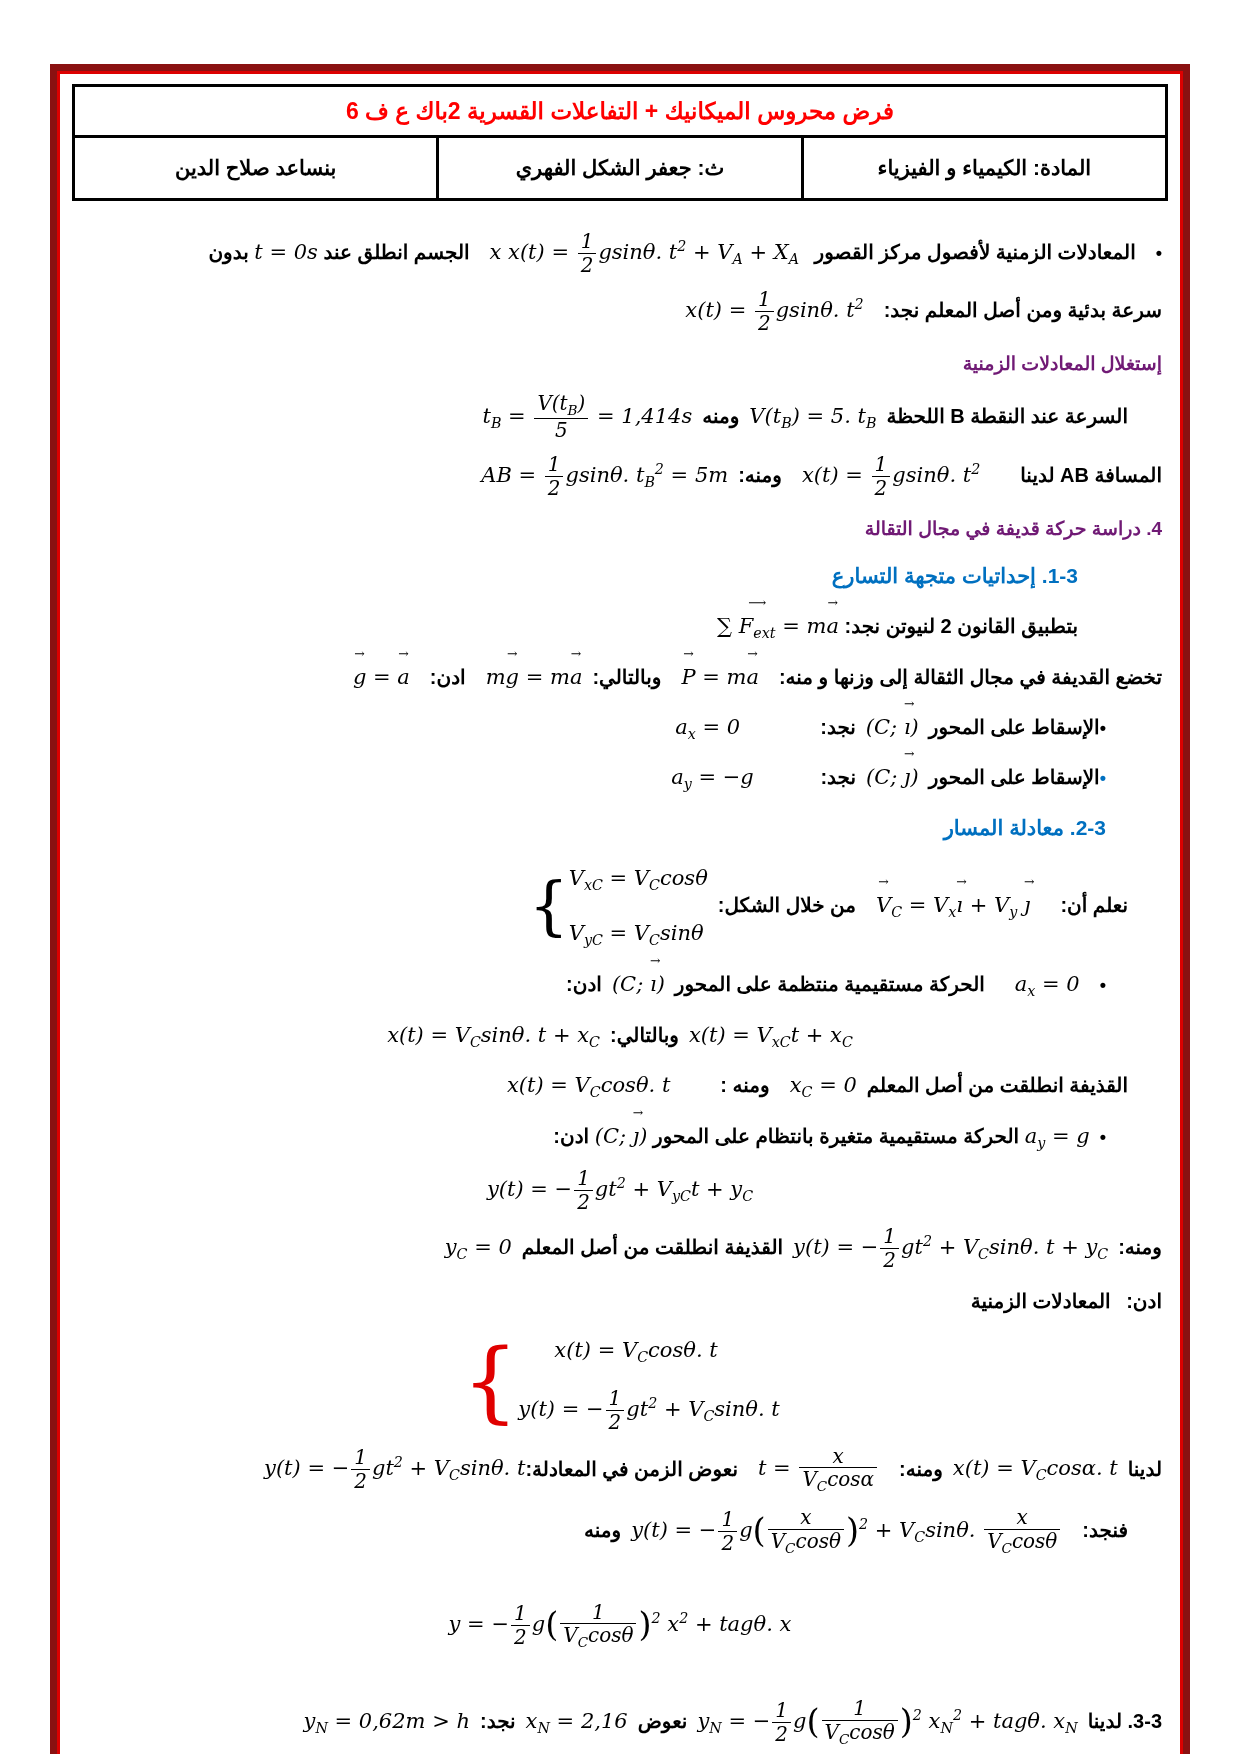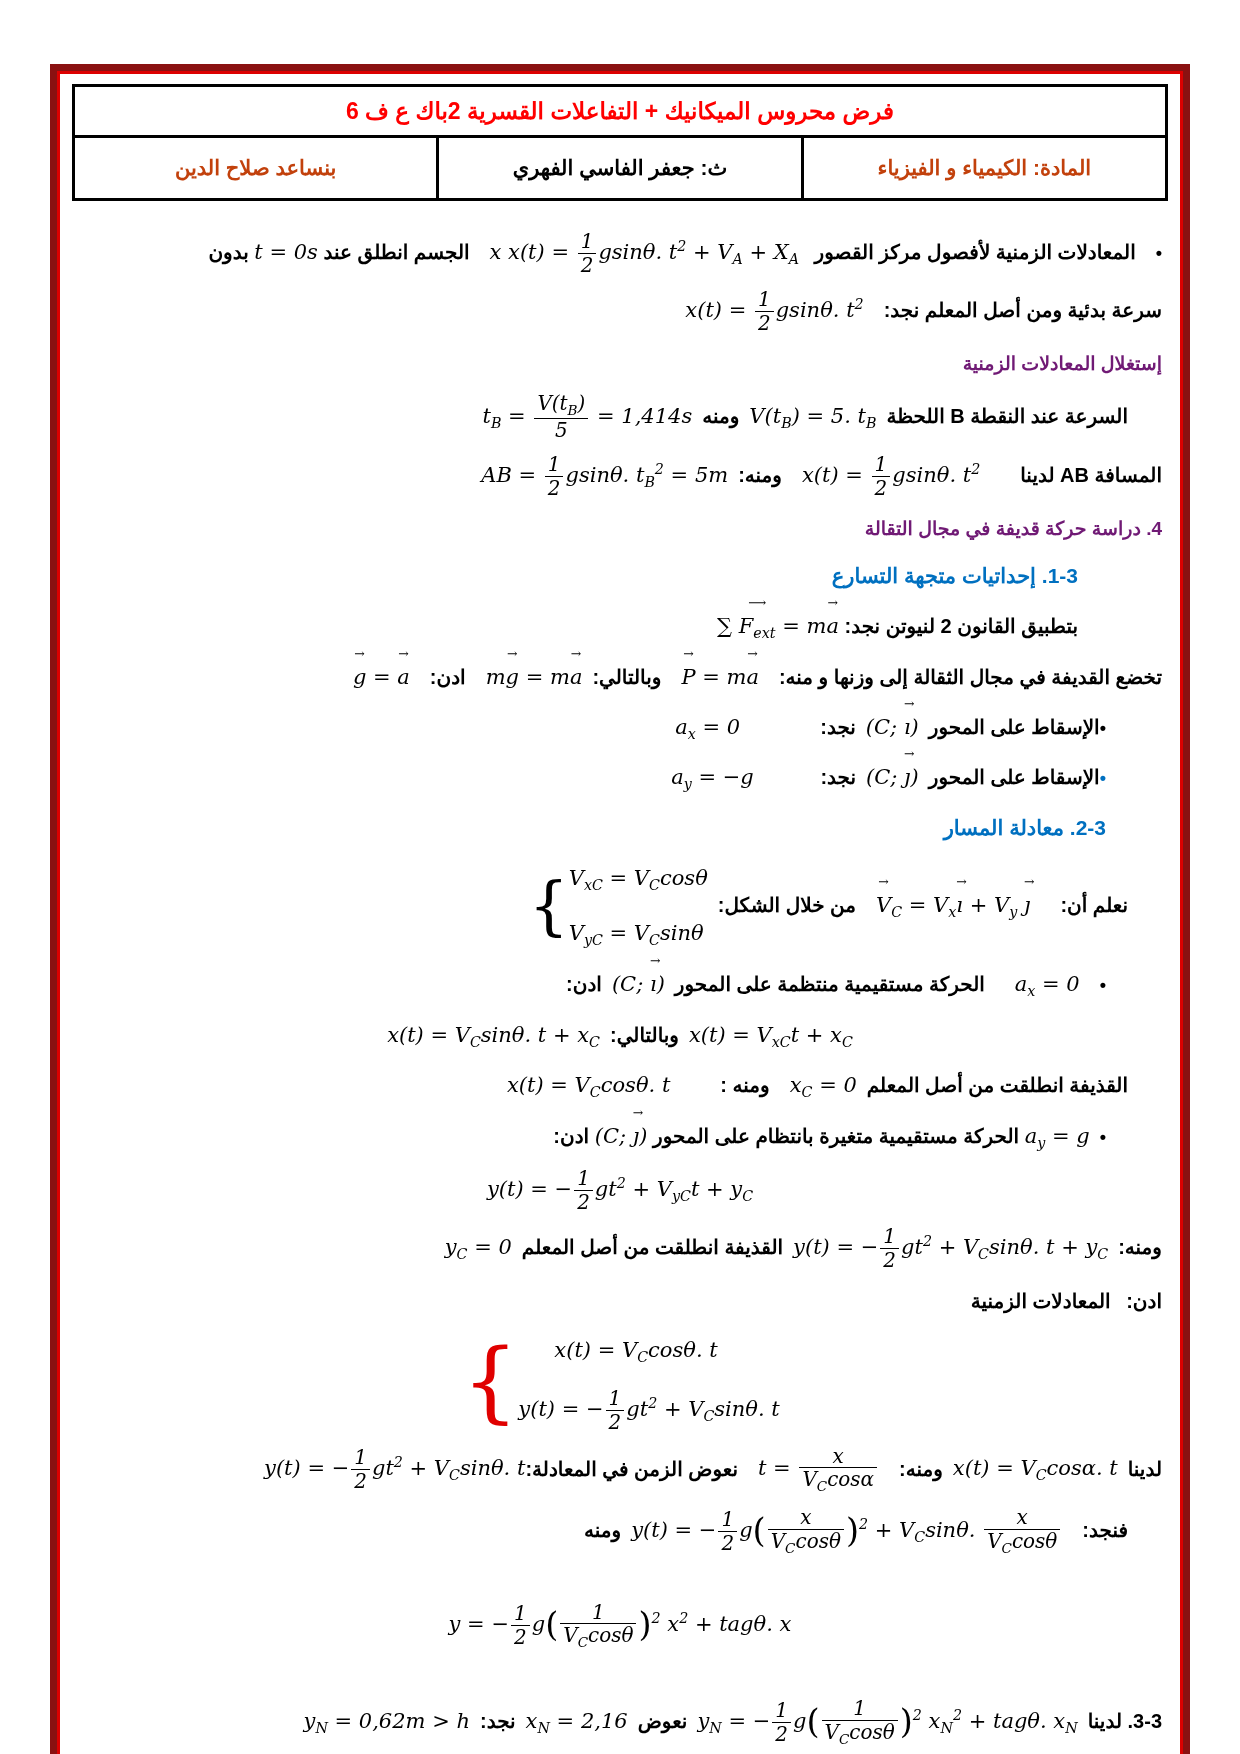--- a/index.html
+++ b/index.html
@@ -6,21 +6,21 @@
   body{width:1240px;height:1754px;position:relative;overflow:hidden;
        font-family:"Liberation Sans",sans-serif;}
   .frame{margin:64px 50px 0 50px;border:7px solid #8a1111;}
   .frame-inner{border:3px solid #dd0000;background:#fff;padding:10px 12px 34px 12px;min-height:1528px;}
 
   
   table.hdr{width:100%;border-collapse:collapse;table-layout:fixed;}
   table.hdr td{border:3px solid #000;text-align:center;vertical-align:middle;}
   td.title{font-weight:bold;font-size:23px;color:#ff0000;height:46px;letter-spacing:.2px;}
   td.cell{height:58px;font-weight:bold;font-size:21px;}
-  td.c-subject,td.c-teacher{color:#c2410c;}
+  td.c-subject,td.c-teacher{color:#000000;}
   td.c-school{color:#000;}
 
   
   .doc{padding:18px 6px 0 6px;}
   .ln{direction:rtl;text-align:right;font-weight:bold;font-size:20px;color:#000;
       line-height:1.85;margin:11px 0;}
   .ctr{text-align:center;}
   .indS{padding-left:0;padding-right:34px;}
   .ind1{padding-right:56px;}
   .ind2{padding-right:84px;}
@@ -57,21 +57,21 @@
 <div class="frame">
   <div class="frame-inner">
 
     <table class="hdr" dir="rtl">
       <tbody>
           <tr>
         <td class="title" colspan="3">فرض محروس   الميكانيك + التفاعلات القسرية   2باك ع ف 6</td>
       </tr>
       <tr>
         <td class="cell c-subject" style="width:26%">المادة: الكيمياء و الفيزياء</td>
-        <td class="cell c-school" style="width:33%">ث: جعفر الفاسي الفهري</td>
+        <td class="cell c-school" style="width:33%">ث: جعفر الشكل الفهري</td>
         <td class="cell c-teacher" style="width:41%">بنساعد صلاح الدين</td>
       </tr>
     </tbody>
       </table>
 
     <div class="doc">
       <div class="ln"><span class="blt">•</span> المعادلات الزمنية لأفصول مركز القصور  <span class="m">x(t) = <span class="fr">
               <span class="fn">1</span>
               <span class="fd">2</span>
             </span>gsinθ. t<sup>2</sup> + V<sub>A</sub> + X<sub>A</sub></span> <span class="m">x</span> الجسم انطلق عند <span class="m">t = 0s</span> بدون</div>

